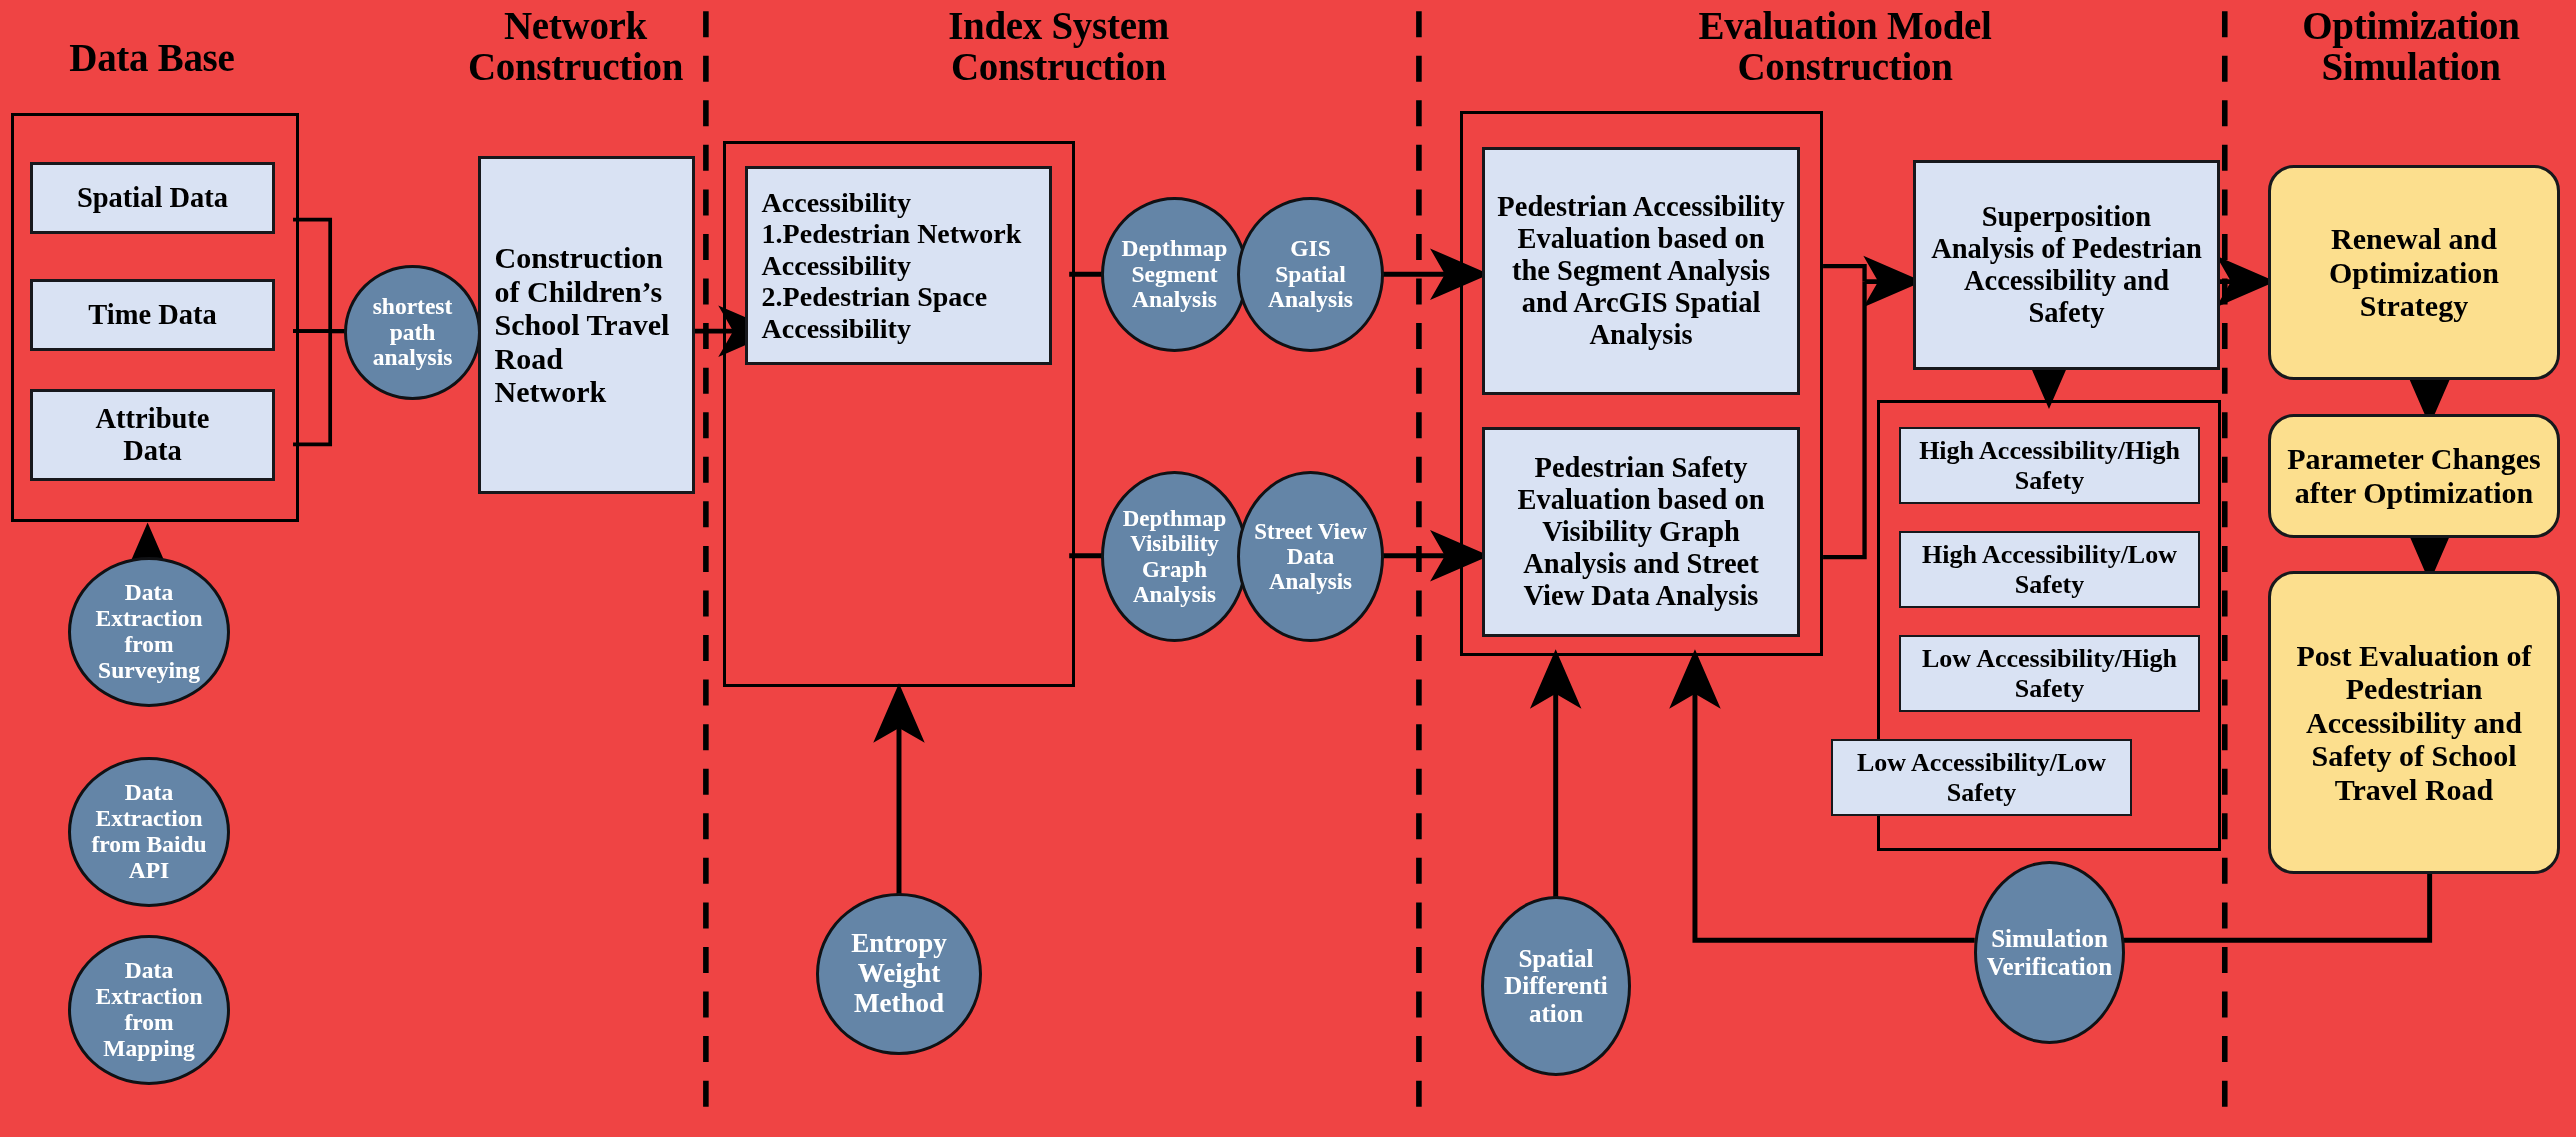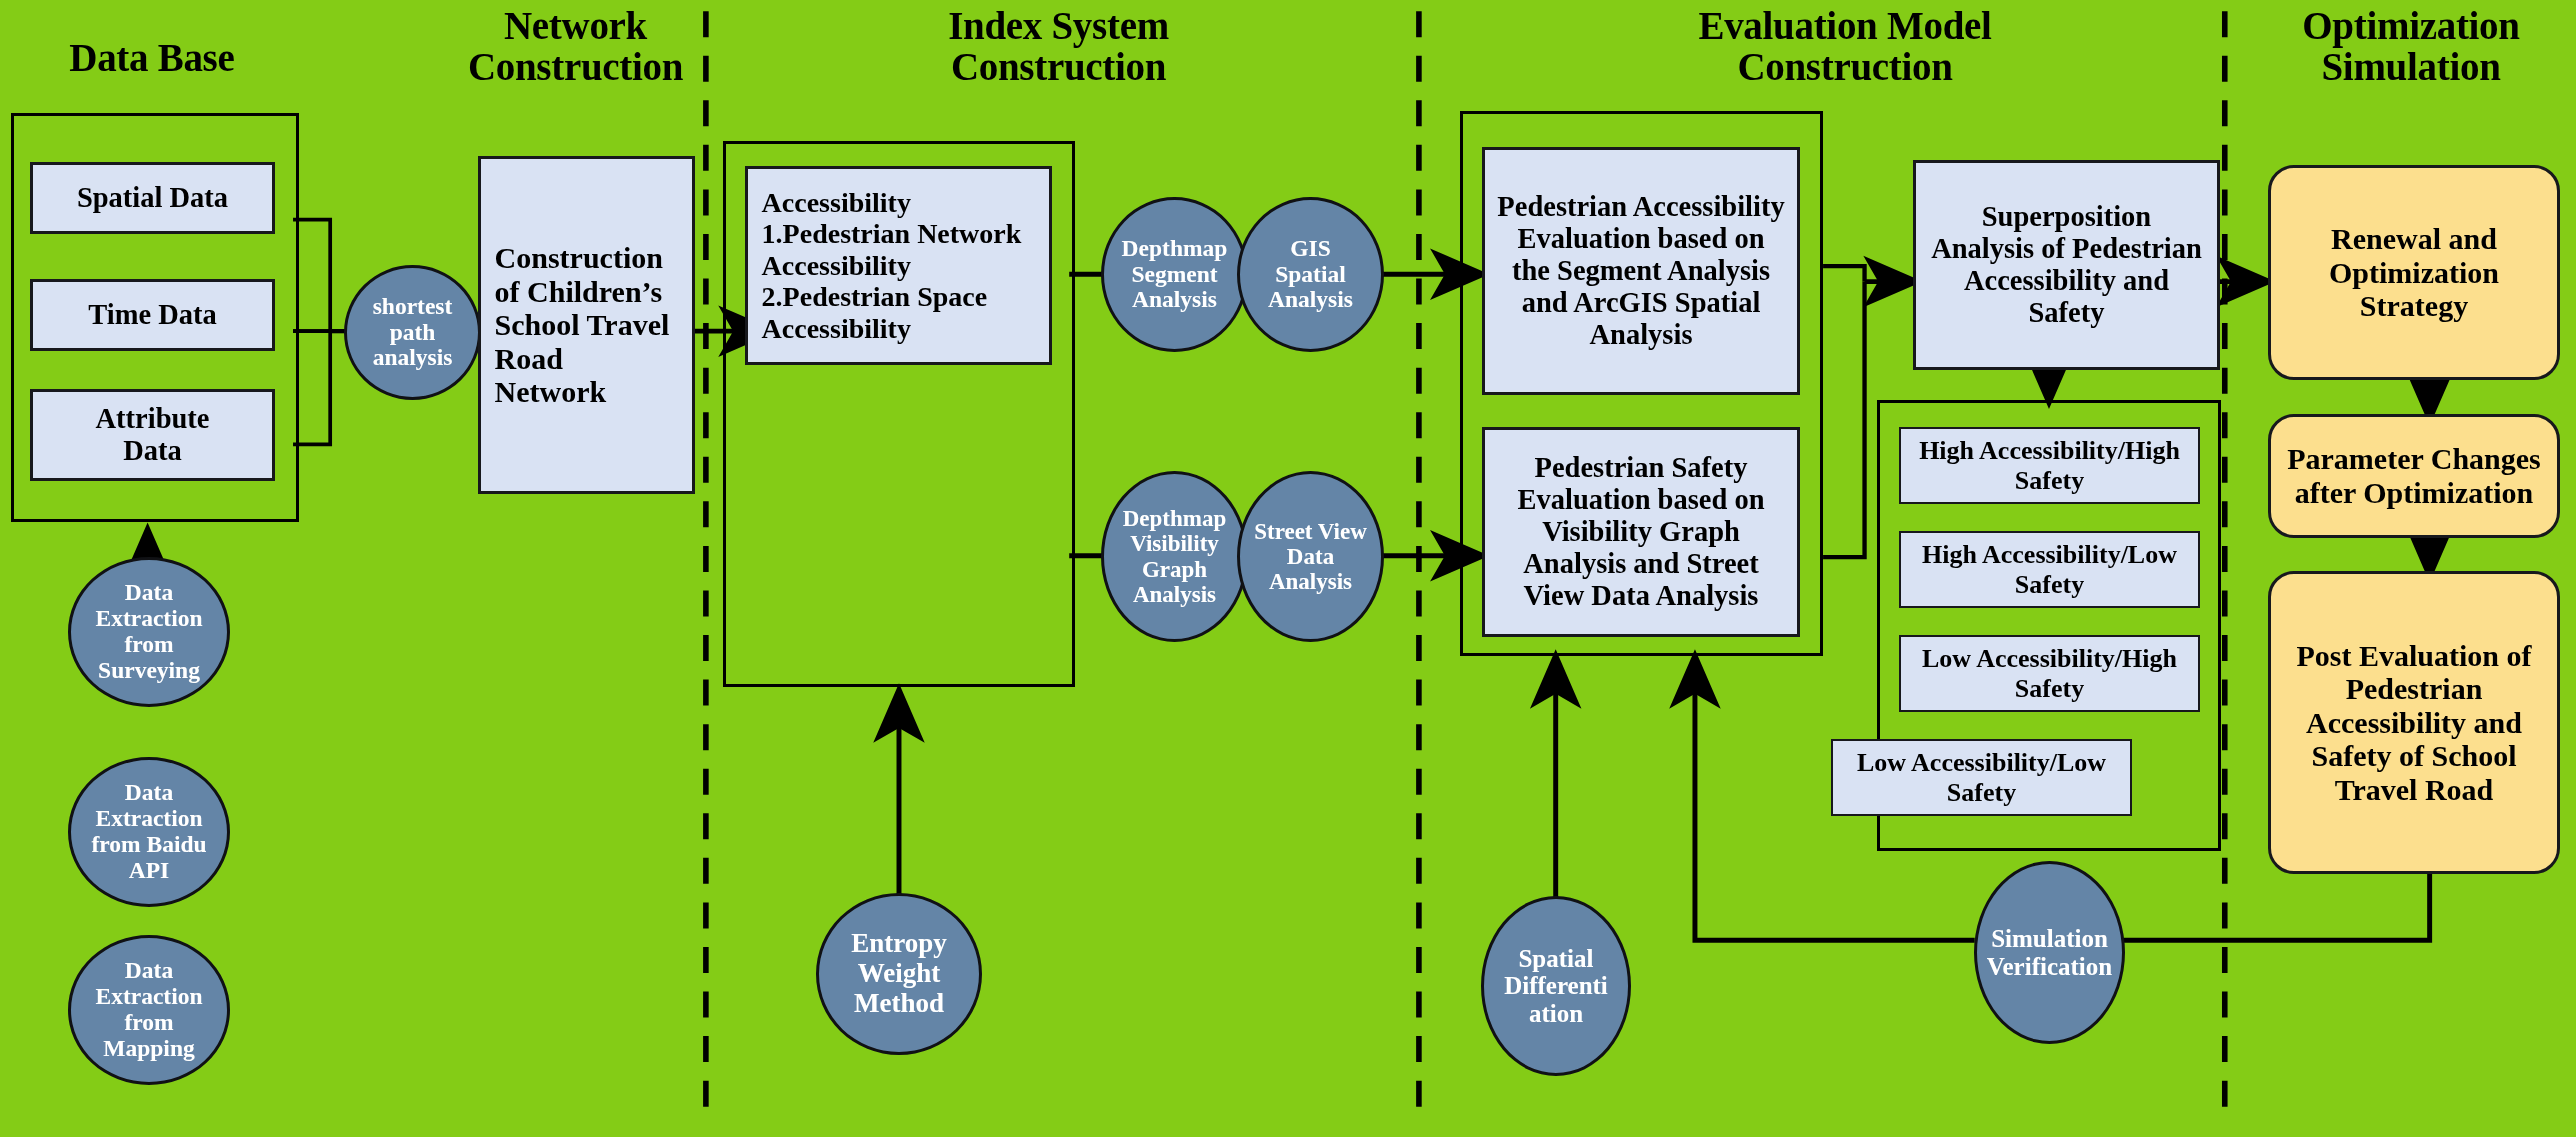--- a/index.html
+++ b/index.html
@@ -1,19 +1,19 @@
 <!DOCTYPE html>
 <html style="font-size:10px"><head>
 <meta charset="utf-8">
 <style>
   html,body{margin:0;padding:0;background:#fff;}
   body{width:2576px;height:1137px;position:relative;
        font-family:"Liberation Serif","DejaVu Serif",serif;
        -webkit-font-smoothing:antialiased;}
-  #stage{position:absolute;left:0;top:0;width:2576px;height:1137px;overflow:hidden;background:#84cc16;}
+  #stage{position:absolute;left:0;top:0;width:2576px;height:1137px;overflow:hidden;background:#ef4444;}
 
   svg.wires{position:absolute;left:0;top:0;width:2576px;height:1137px;pointer-events:none;}
 
   .col-title{position:absolute;text-align:center;font-weight:bold;
              color:#000;line-height:1.06;font-size:39px;letter-spacing:-0.3px;}
 
   
   .node{position:absolute;box-sizing:border-box;display:flex;align-items:center;
         justify-content:center;text-align:center;font-weight:bold;color:#000;
         line-height:1.12;}

